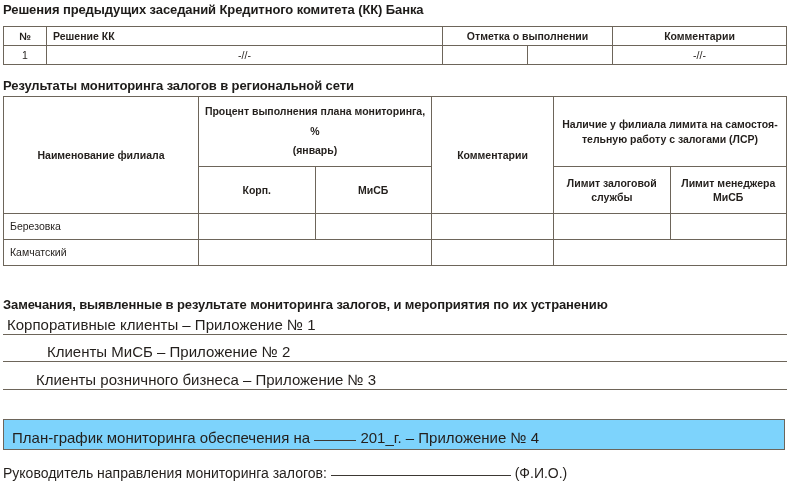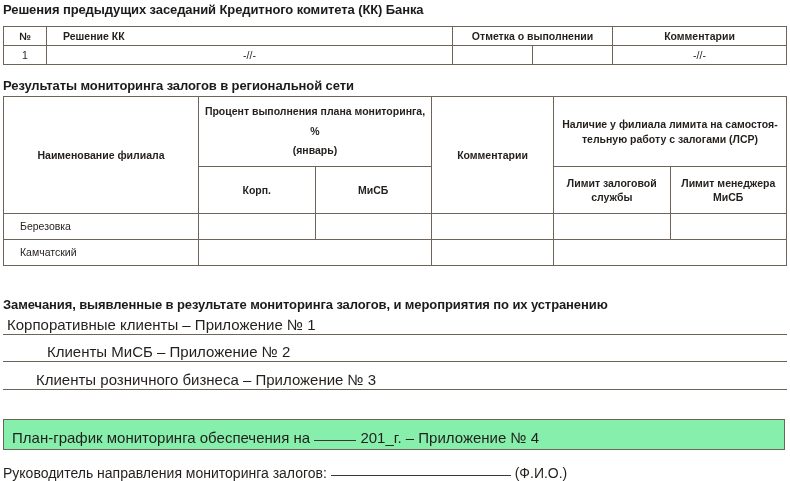--- a/index.html
+++ b/index.html
@@ -51,21 +51,21 @@
     text-align: center;
     line-height: 1.35;
     color: #231f1c;
   }
   .grid td.hd {
     font-weight: bold;
     font-size: 10.5px;
   }
   .grid td.left {
     text-align: left;
-    padding-left: 16px;
+    padding-left: 6px;
   }
   .grid td.blank { }
 
   
   #table-decisions {
     left: 3px;
     top: 26px;
     width: 784px;
   }
   #table-decisions td { height: 18px; }
@@ -112,21 +112,21 @@
 
   
   #plan-box {
     position: absolute;
     left: 3px;
     top: 419px;
     width: 782px;
     height: 31px;
     border: 1px solid #6d655a;
     box-sizing: border-box;
-    background: #86efac;
+    background: #7dd3fc;
   }
   #plan-box .note-text {
     left: 8px;
     top: 9px;
   }
   .fill-rule {
     display: inline-block;
     border-bottom: 1px solid #3c3833;
     vertical-align: 2px;
   }

